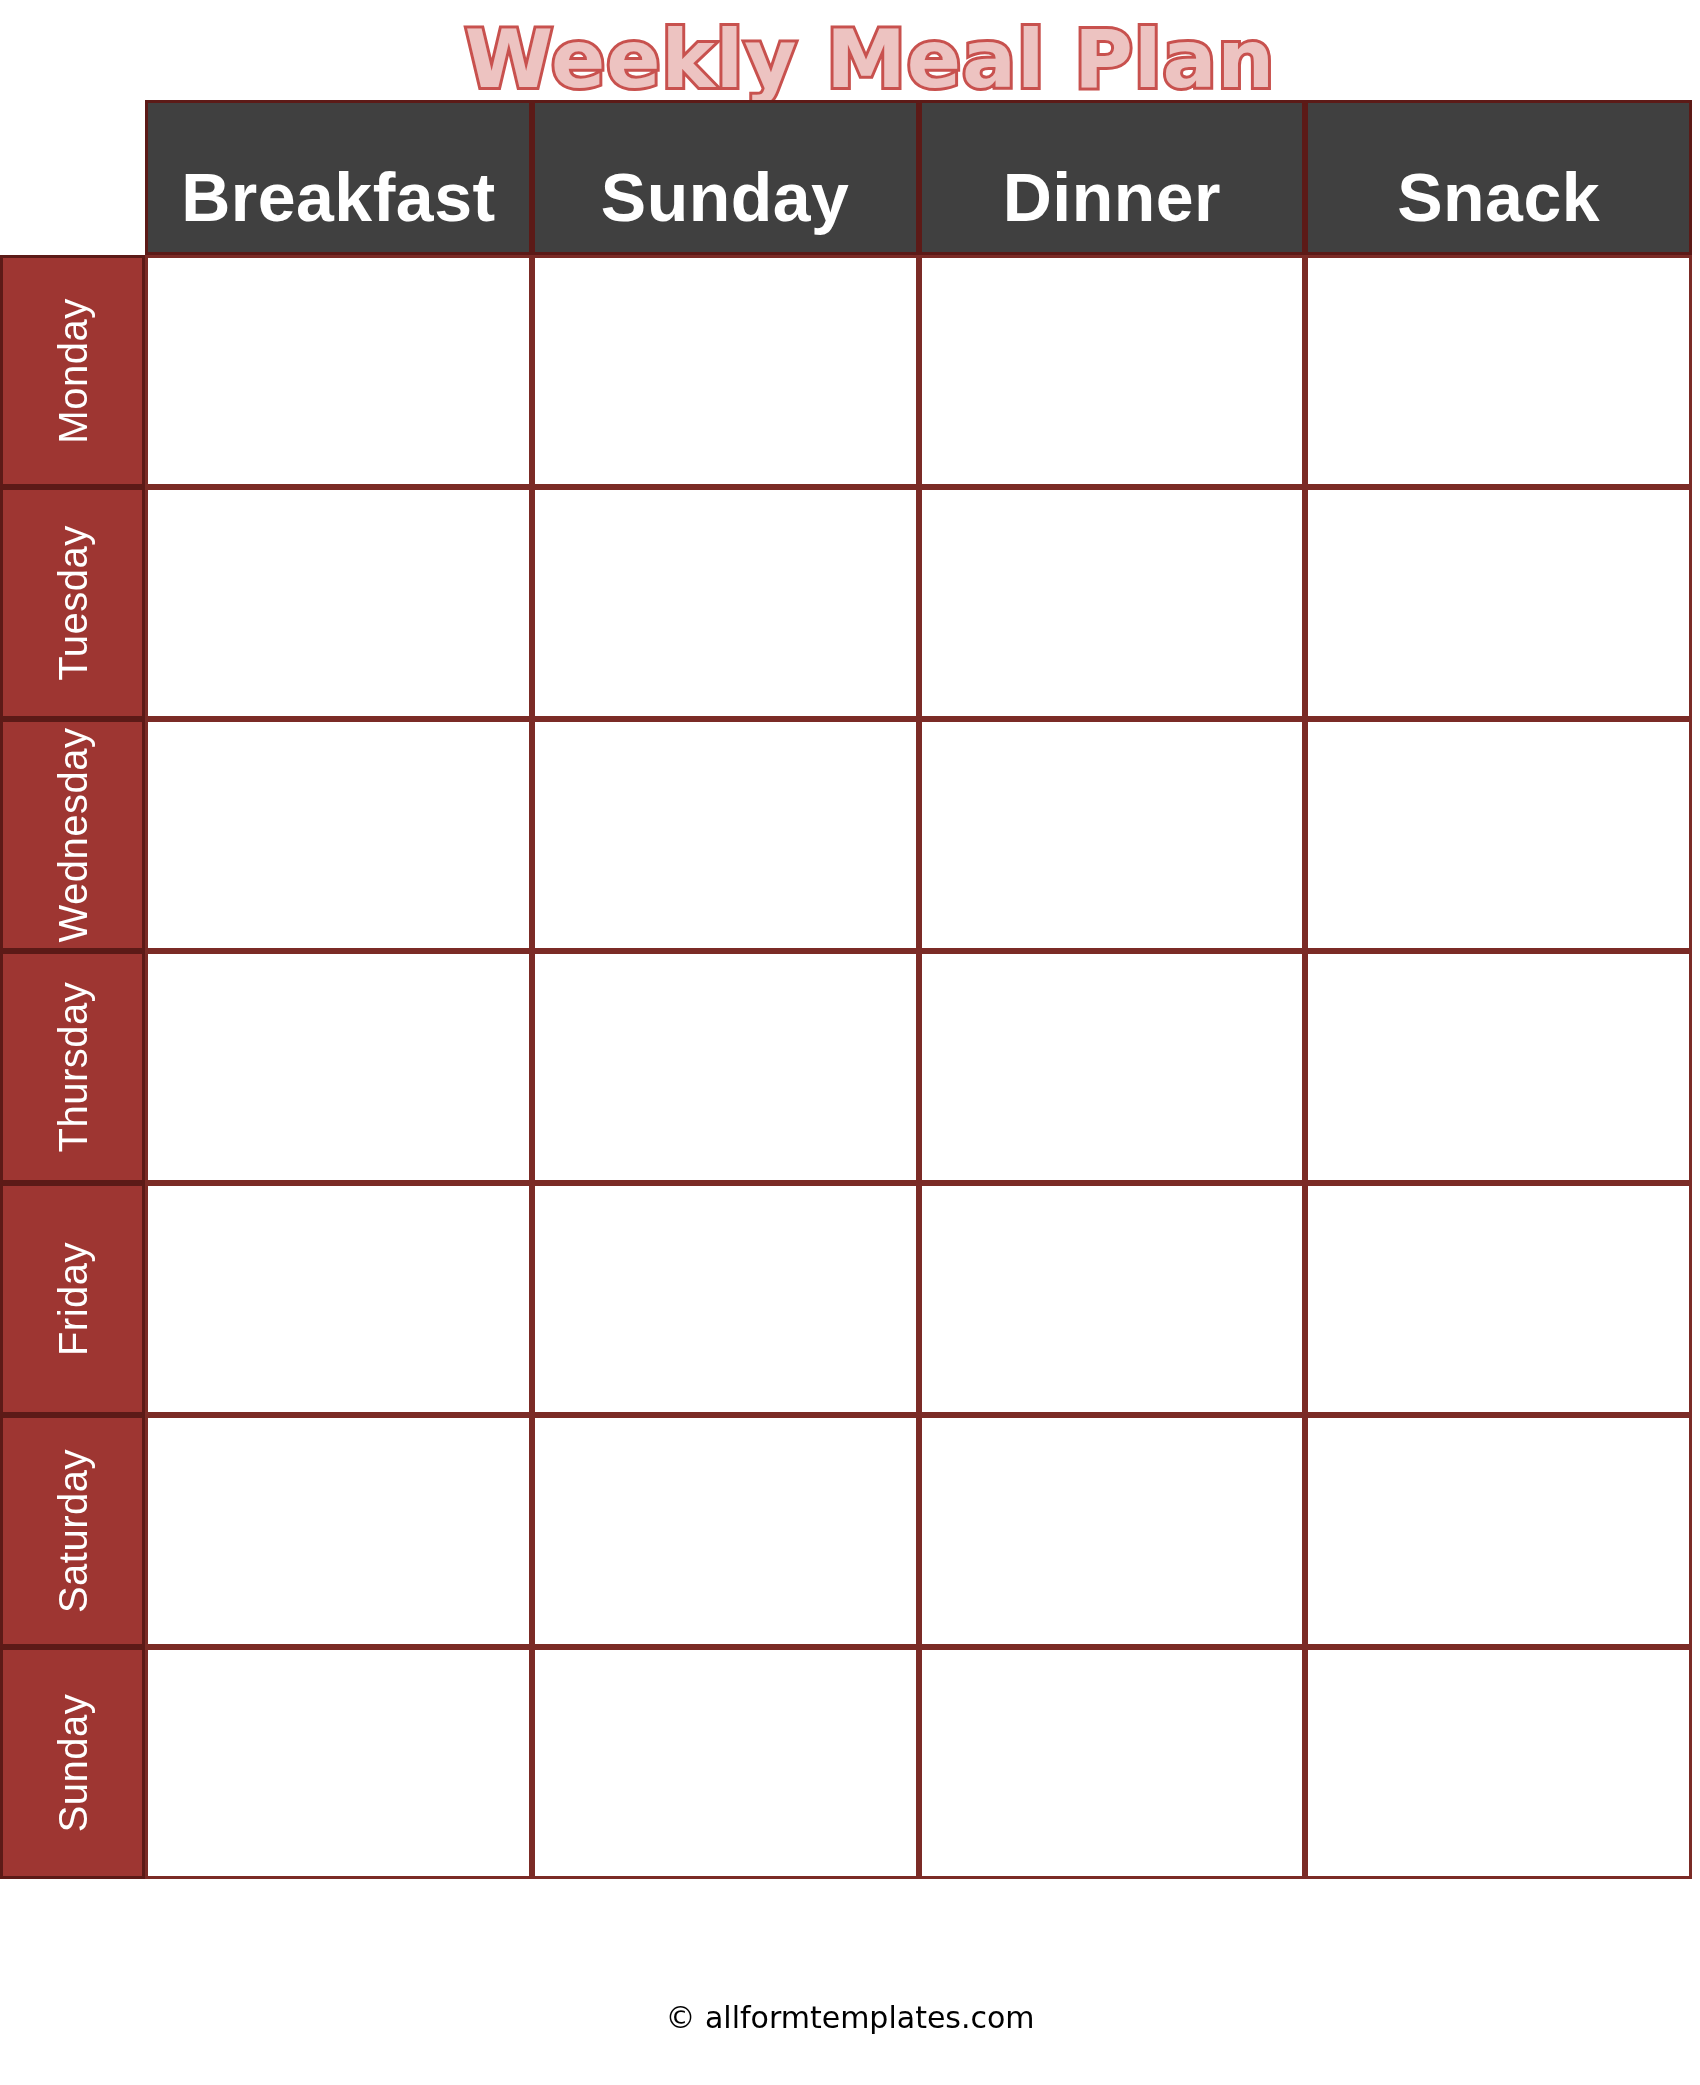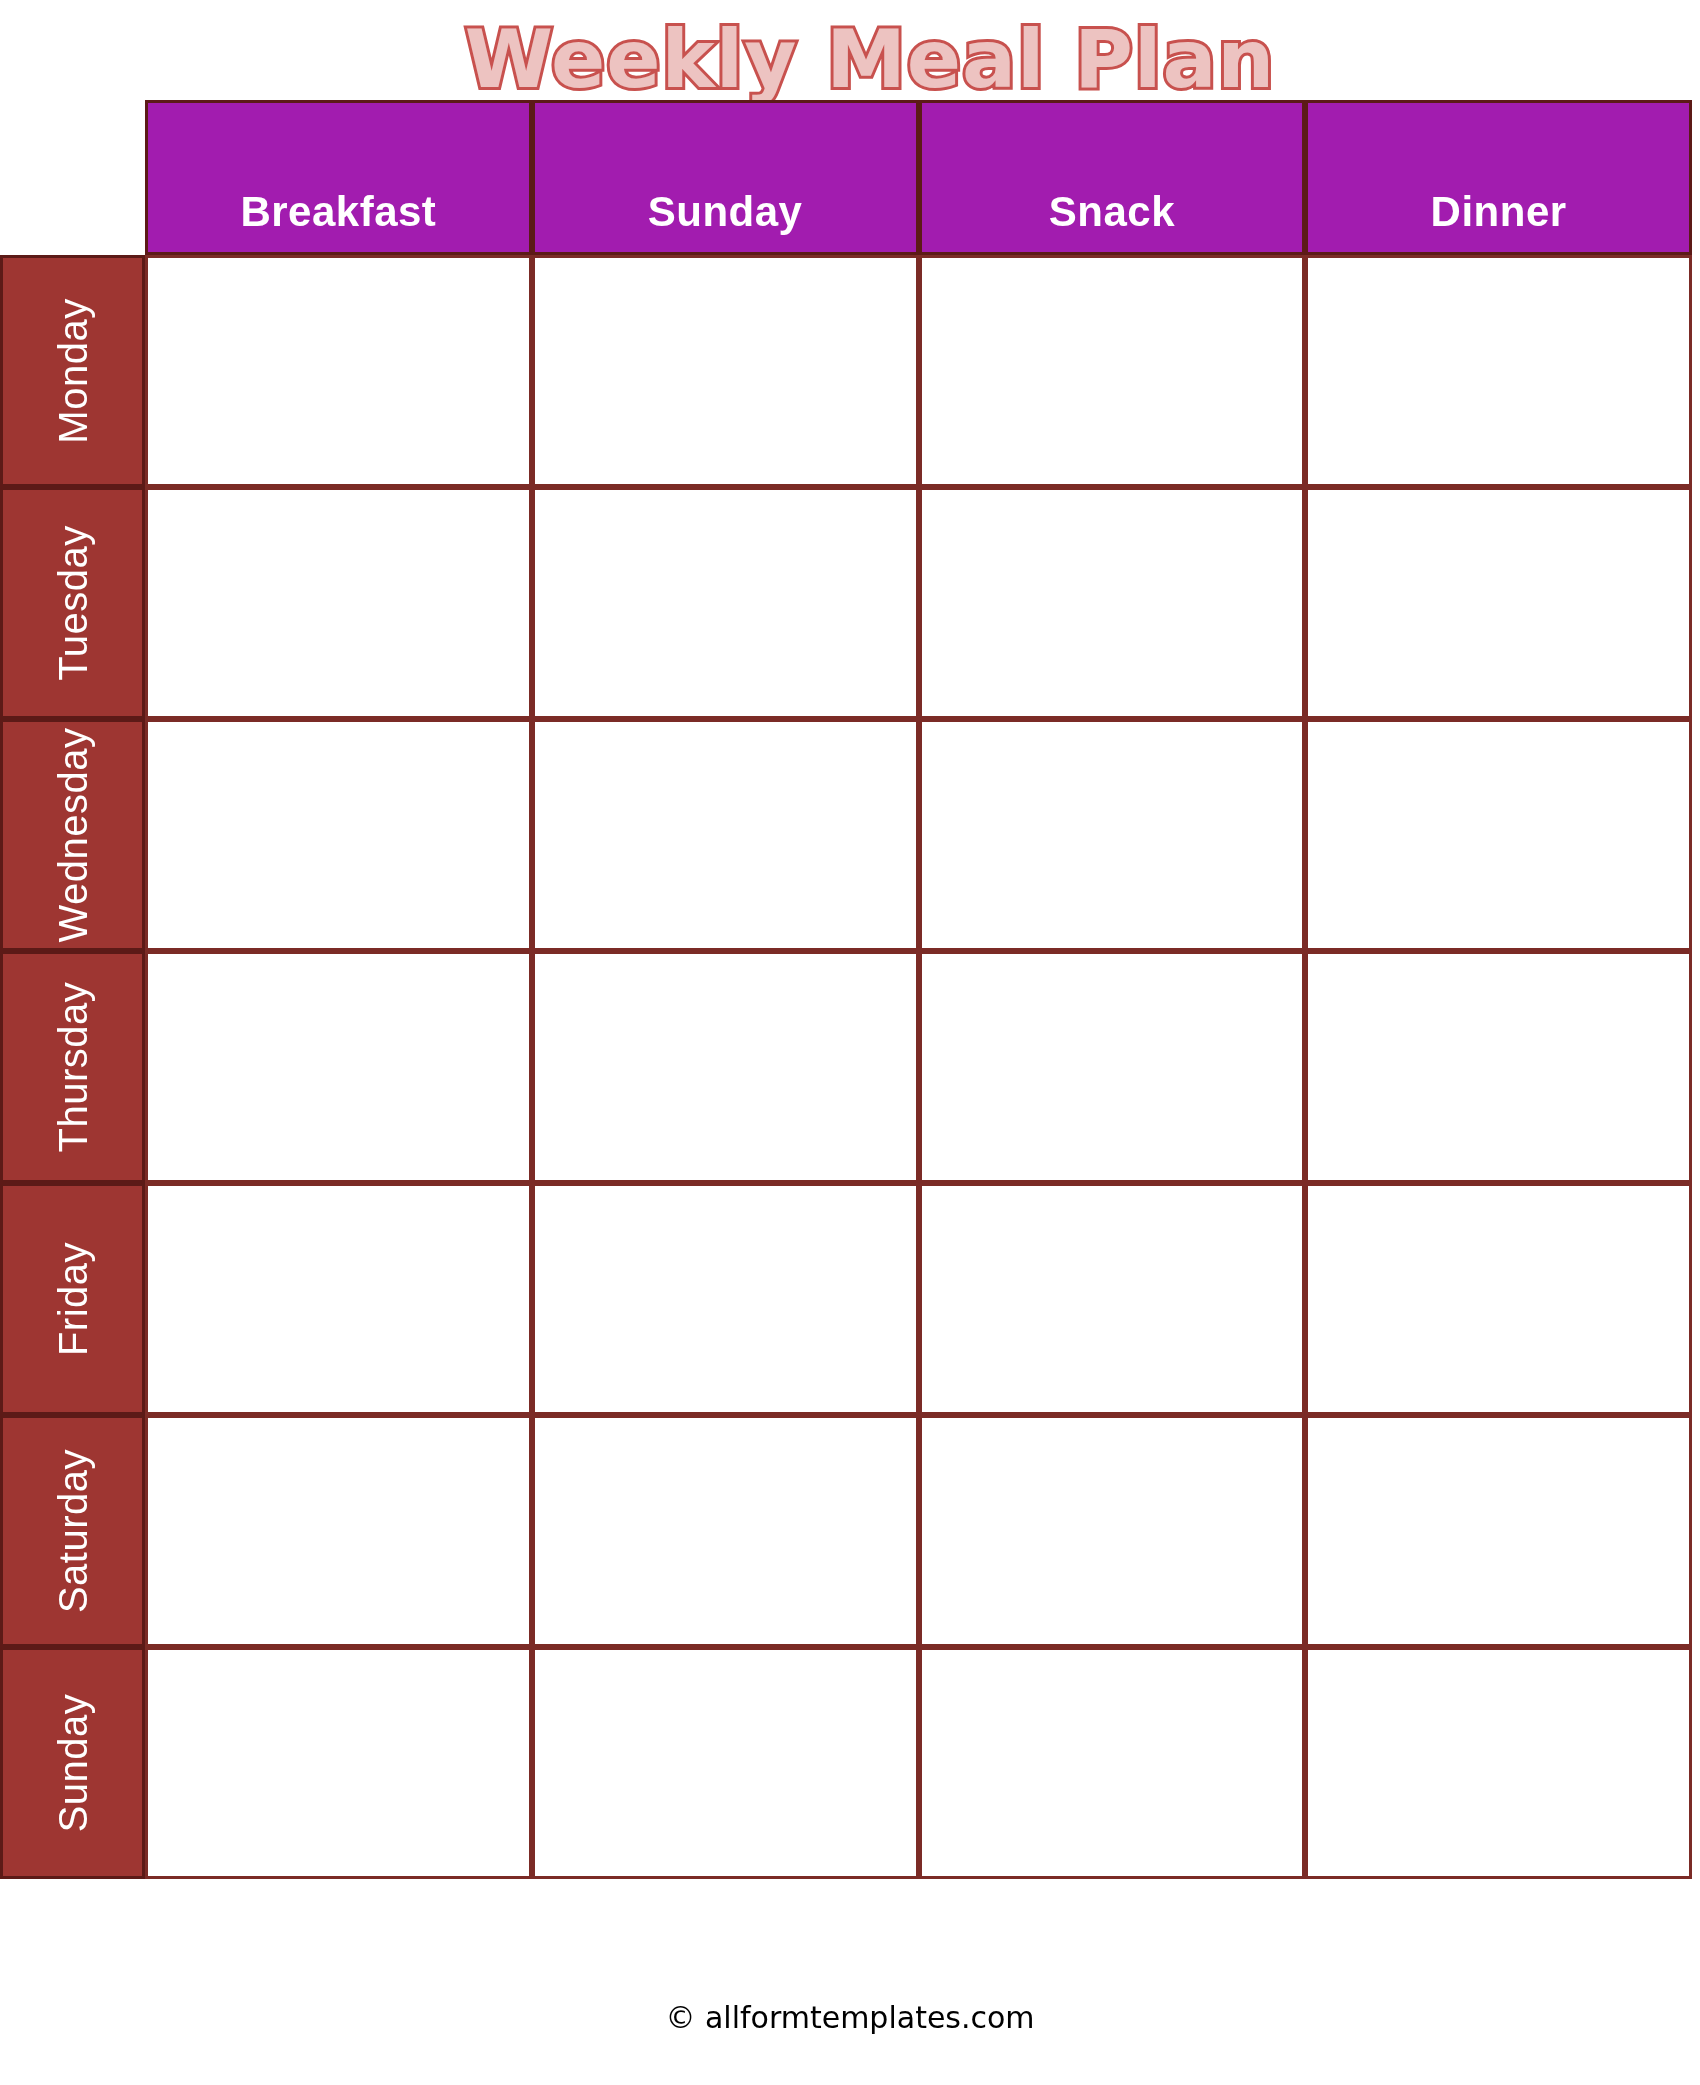--- a/index.html
+++ b/index.html
@@ -53,29 +53,29 @@
     width: 1692px;
   }
 
   
   .corner-blank {
     background: #ffffff;
     border: none;
   }
 
   .col-head {
-    background: #a21caf;
+    background: #404040;
     border: 3px solid #5C1A17;
     display: flex;
     align-items: flex-end;
     justify-content: center;
     padding-bottom: 16px;
     color: #ffffff;
     font-weight: bold;
-    font-size: 42px;
+    font-size: 68px;
     letter-spacing: 0.5px;
     font-family: "Liberation Sans", sans-serif;
   }
 
   
   .day-head {
     background: #9E3632;
     border: 3px solid #5C1A17;
     position: relative;
     overflow: hidden;
@@ -119,22 +119,22 @@
 <div class="title-wrap">
   <div class="title">Weekly Meal Plan</div>
 </div>
 
 <div class="planner">
   <div class="grid">
 
     <div class="corner-blank"></div>
     <div class="col-head">Breakfast</div>
     <div class="col-head">Sunday</div>
+    <div class="col-head">Dinner</div>
     <div class="col-head">Snack</div>
-    <div class="col-head">Dinner</div>
 
     <div class="day-head">
       <span class="day-text">Monday</span>
     </div>
     <div class="cell"></div>
     <div class="cell"></div>
     <div class="cell"></div>
     <div class="cell"></div>
 
     <div class="day-head">

